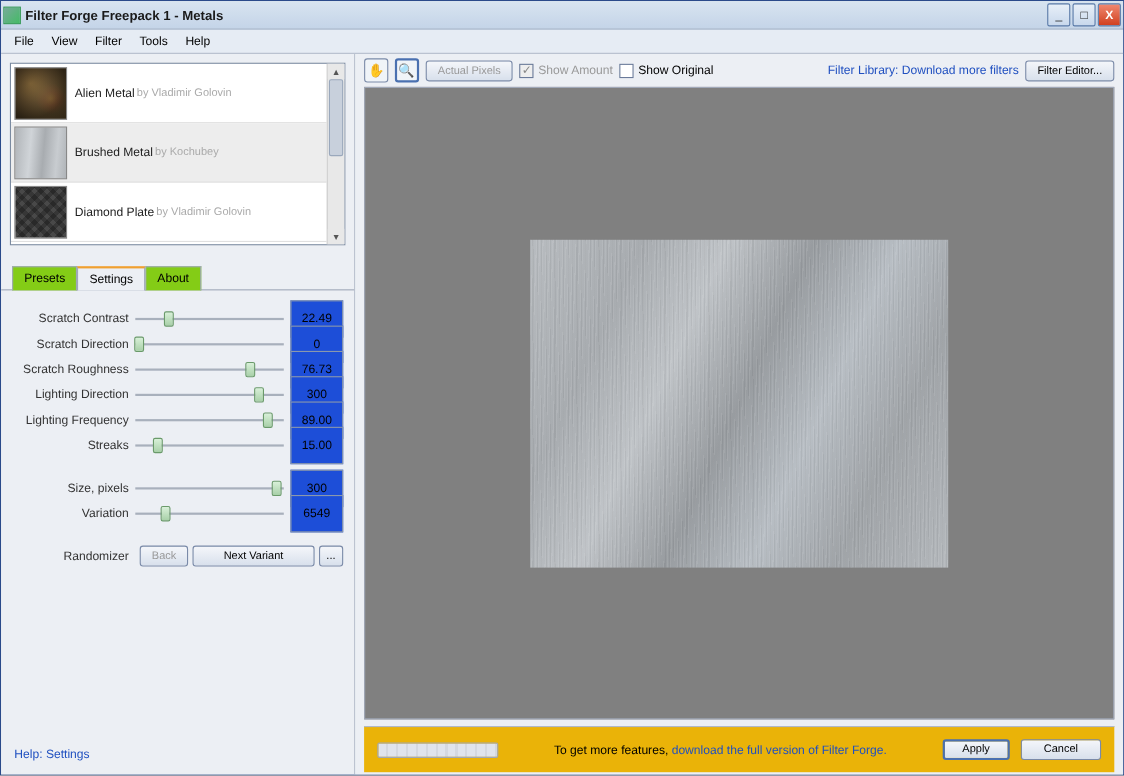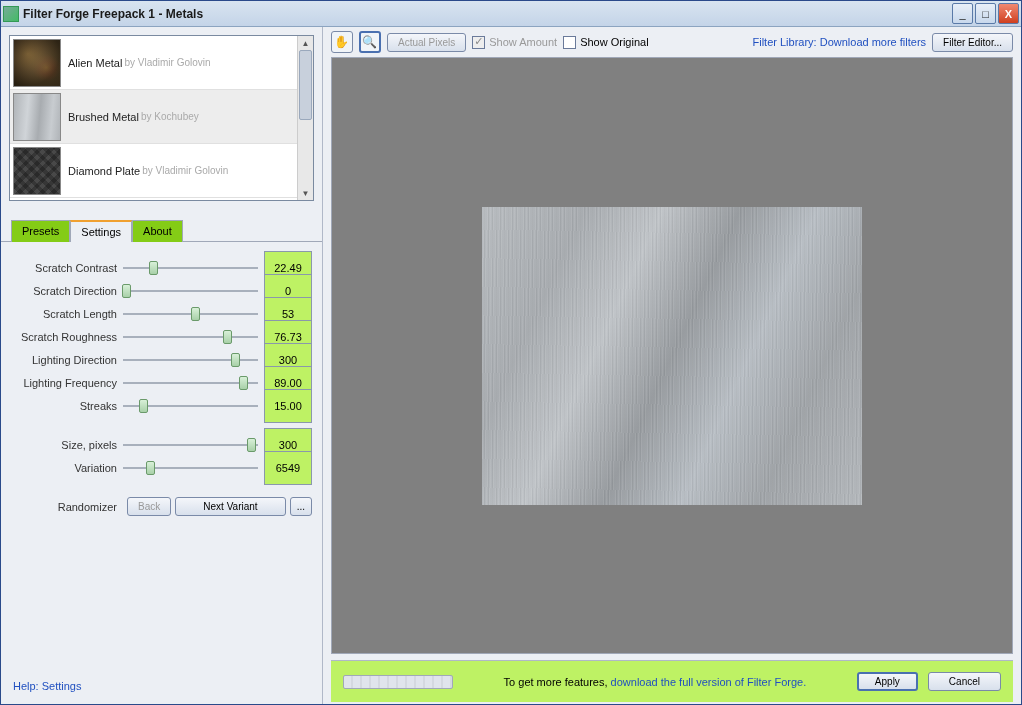--- a/index.html
+++ b/index.html
@@ -28,61 +28,68 @@
 .scroll-arrow { position: absolute; left: 0; right: 0; height: 14px; display: flex; align-items: center; justify-content: center; font-size: 8px; color: #555; background: #e8e8e8; }
 .tabs { display: flex; margin: 14px 0 0 10px; font-size: 11px; }
 .tab { padding: 4px 10px; border: 1px solid #a0a8b8; background: #84cc16; margin-right: 0px; cursor: pointer; border-bottom: none; position: relative; top: 1px; }
 .tab.active { background: #eceff4; border-top: 2px solid #f0a030; z-index: 2; }
 .tab-body { border-top: 1px solid #a0a8b8; padding: 14px 10px 0 10px; flex: 1; display: flex; flex-direction: column; }
 .param-row { display: flex; align-items: center; height: 23px; font-size: 11px; }
 .param-label { width: 112px; text-align: right; padding-right: 6px; color: #333; }
 .param-slider { flex: 1; height: 18px; position: relative; }
 .slider-track { position: absolute; left: 0; right: 0; top: 8px; height: 2px; background: #a8b0bc; }
 .slider-handle { position: absolute; top: 2px; width: 9px; height: 14px; background: linear-gradient(#d8f0d8,#a8d0a8); border: 1px solid #6a9a6a; border-radius: 2px; cursor: pointer; }
-.param-value { width: 48px; height: 34px; margin-left: 6px; border: 1px solid #8a98ac; background: #bef264; font-size: 11px; text-align: center; display: flex; align-items: center; justify-content: center; }
+.param-value { width: 48px; height: 34px; margin-left: 6px; border: 1px solid #8a98ac; background: #1d4ed8; font-size: 11px; text-align: center; display: flex; align-items: center; justify-content: center; }
 .tint-swatch { width: 30px; height: 18px; border: 1px solid #8a98ac; background: #c8ccc8; margin-left: 0; }
 .checkbox { width: 13px; height: 13px; border: 1px solid #6a7a9a; background: #fff; margin-left: 0; cursor: pointer; }
 .spacer { height: 16px; }
 .randomizer-row { display: flex; align-items: center; gap: 4px; padding: 2px 0; }
 .btn { padding: 3px 10px; font-size: 10px; border: 1px solid #7a8aa8; background: linear-gradient(#f4f6fa,#d8e0ec); border-radius: 3px; cursor: pointer; }
 .btn:disabled { color: #999; }
 .btn.small { padding: 3px 6px; }
 .btn.primary { border: 2px solid #4a70b0; padding: 2px 16px; }
 .help-link { position: absolute; bottom: 12px; left: 12px; font-size: 11px; color: #2050c0; cursor: pointer; }
 .right-pane { flex: 1; display: flex; flex-direction: column; background: #eceff4; position: relative; }
 .toolbar { height: 30px; display: flex; align-items: center; padding: 4px 8px; gap: 6px; font-size: 11px; }
 .tool-btn { width: 22px; height: 22px; border: 1px solid #7a8aa8; background: #f0f4f8; border-radius: 3px; display: flex; align-items: center; justify-content: center; cursor: pointer; font-size: 12px; }
 .tool-btn.active { border: 2px solid #4a70b0; }
 .check-label { display: flex; align-items: center; gap: 4px; }
 .check-label.disabled { color: #999; }
 .toolbar-spacer { flex: 1; }
 .link { color: #2050c0; cursor: pointer; }
 .canvas-area { flex: 1; background: #808080; display: flex; align-items: center; justify-content: center; margin: 0 8px 0 8px; border: 1px solid #a0a8b8; }
 .preview-img { width: 380px; height: 298px; background: linear-gradient(115deg, #b8bcc0 0%, #a8acb0 20%, #c0c4c8 35%, #989ca0 50%, #b8bec4 65%, #a0a4a8 80%, #b4b8bc 100%); position: relative; overflow: hidden; }
 .preview-img::after { content:""; position:absolute; inset:-50px; background: repeating-linear-gradient(92deg, rgba(255,255,255,0.08) 0 1px, transparent 1px 3px), repeating-linear-gradient(90deg, rgba(0,0,0,0.05) 0 1px, transparent 1px 4px); }
-.bottom-bar { height: 42px; border-top: 1px solid #b0b8c8; display: flex; align-items: center; padding: 0 12px; gap: 10px; font-size: 11px; margin: 6px 8px 2px 8px; background: #bef264; }
+.bottom-bar { height: 42px; border-top: 1px solid #b0b8c8; display: flex; align-items: center; padding: 0 12px; gap: 10px; font-size: 11px; margin: 6px 8px 2px 8px; background: #eab308; }
 .progress { width: 110px; height: 14px; border: 1px solid #a0a8b8; background: repeating-linear-gradient(90deg,#e0e4ec 0 7px,#d4d8e0 7px 9px); border-radius: 2px; }
 .thumb-alien { background: radial-gradient(circle at 30% 30%, #8a7a5a, #5a5040 40%, #3a3428 70%), radial-gradient(circle at 70% 60%, #9a8a6a, #4a4030); background-blend-mode: overlay; }
 .thumb-brushed { background: linear-gradient(95deg,#b0b4b8,#d0d4d8 30%,#a8acb0 55%,#c8ccd0 80%,#b0b4b8); }
 .thumb-diamond { background: repeating-linear-gradient(45deg,#888 0 4px,#666 4px 8px), repeating-linear-gradient(-45deg,#888 0 4px,#666 4px 8px); background-blend-mode: multiply; }
 </style>
 </head>
 <body>
 
 <div class="window">
   <div class="titlebar">
     <div class="titlebar-icon"></div>
     <div class="titlebar-text">Filter Forge Freepack 1 - Metals</div>
     <div class="win-btns">
       <div class="win-btn">_</div>
       <div class="win-btn">□</div>
       <div class="win-btn close">X</div>
     </div>
   </div>
 
+  <div class="menubar">
+    <div class="menu-item">File</div>
+    <div class="menu-item">View</div>
+    <div class="menu-item">Filter</div>
+    <div class="menu-item">Tools</div>
+    <div class="menu-item">Help</div>
+  </div>
 
   <div class="content">
     <div class="left-pane" style="position:relative">
       <div class="filter-list-wrap">
         <div class="filter-list" id="filter-list">
             <div class="filter-row">
               <div class="filter-thumb thumb-alien"></div>
   <div class="filter-text">
     <div class="filter-name">Alien Metal</div>
     <div class="filter-author">by Vladimir Golovin</div>
@@ -126,28 +133,20 @@
     </div>
     <div class="param-value">22.49</div>
             </div>
             <div class="param-row">
               <div class="param-label">Scratch Direction</div>
     <div class="param-slider">
       <div class="slider-track"></div>
       <div class="slider-handle" style="left:calc(2% - 4px)"></div>
     </div>
     <div class="param-value">0</div>
-            </div>
-            <div class="param-row">
-              <div class="param-label">Scratch Length</div>
-    <div class="param-slider">
-      <div class="slider-track"></div>
-      <div class="slider-handle" style="left:calc(53% - 4px)"></div>
-    </div>
-    <div class="param-value">53</div>
             </div>
             <div class="param-row">
               <div class="param-label">Scratch Roughness</div>
     <div class="param-slider">
       <div class="slider-track"></div>
       <div class="slider-handle" style="left:calc(77% - 4px)"></div>
     </div>
     <div class="param-value">76.73</div>
             </div>
             <div class="param-row">

